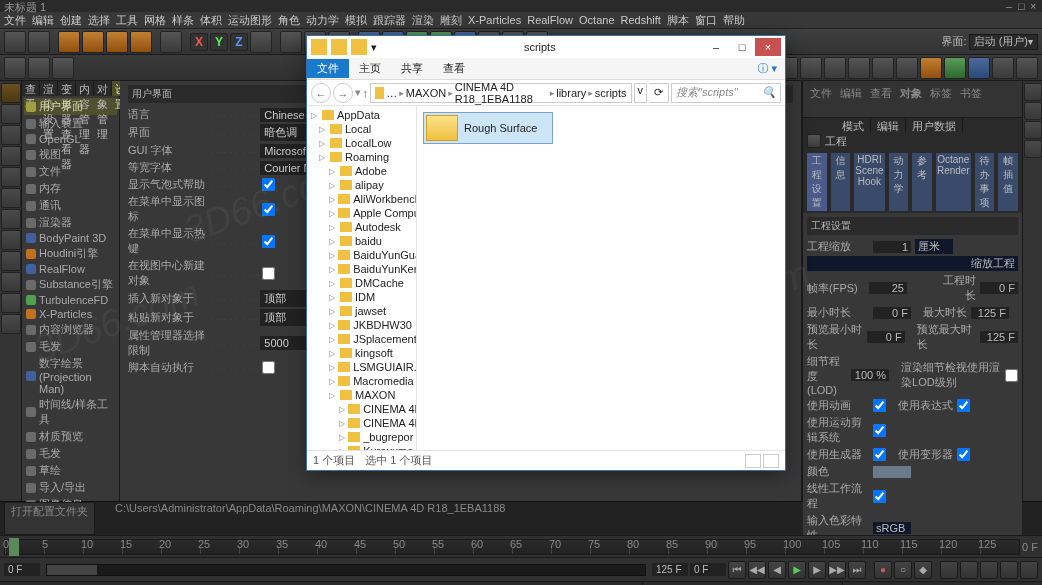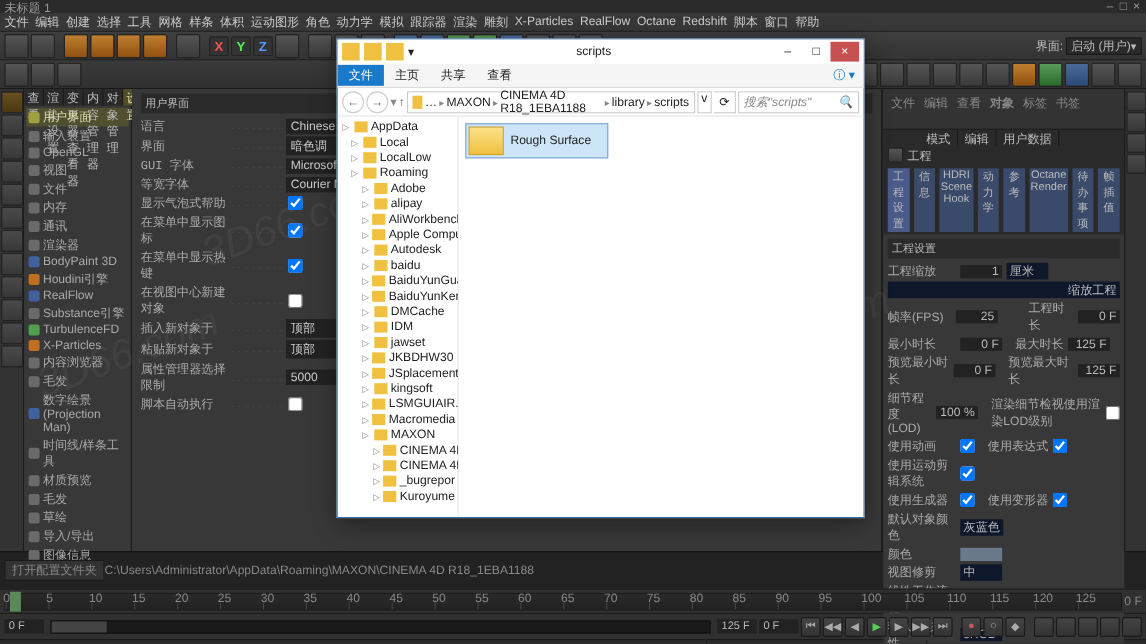--- a/index.html
+++ b/index.html
@@ -49,21 +49,21 @@
 .treelist .ti .dot.g { background:#50a050; }
 .treelist .ti .dot.b { background:#4060a0; }
 .treelist .ti .dot.y { background:#a0a040; }
 .treelist .ti .dot.o { background:#c07020; }
 
 
 .midpanel { flex:1; background:#383838; border-right:1px solid #1a1a1a; position:relative; }
 .settingspane { padding:4px 8px; }
 .secthdr { background:#2a2a2a; padding:2px 4px; margin-bottom:4px; font-size:10px; }
 .frow { display:flex; align-items:center; margin-bottom:2px; font-size:10px; }
-.frow .lbl { width:80px; color:#aaa;font-family:Liberation Mono, monospace; }
+.frow .lbl { width:80px; color:#aaa; }
 .frow .dots { color:#555; flex:0 0 auto; padding:0 2px; letter-spacing:1px; font-size:8px; }
 .frow .val { background:#222; padding:1px 4px; min-width:90px; color:#ccc; }
 .frow input[type=checkbox] { margin-left:2px; }
 .frow .numbox { background:#222; padding:1px 4px; width:50px; color:#ccc; display:inline-block; margin-right:2px; }
 .frow .spin { width:8px; height:12px; background:#333; display:inline-flex; flex-direction:column; }
 .watermark { position:absolute; color:rgba(180,180,180,.08); font-size:38px; font-style:italic; transform:rotate(-20deg); pointer-events:none; }
 .watermark.w1 { left:30px; top:300px; }
 .watermark.w2 { left:430px; top:100px; }
 .watermark.w3 { left:430px; top:300px; }
 .watermark.w4 { left:640px; top:280px; }
@@ -105,21 +105,21 @@
 .bottom .mat { flex:1; padding:2px; }
 .bottom .mat .mtabs { display:flex; gap:4px; font-size:10px; margin-bottom:2px; }
 .bottom .mat .mtabs span { padding:1px 4px; }
 .bottom .coords { width:200px; padding:2px 4px; font-size:10px; border-left:1px solid #1a1a1a; }
 .crow { display:flex; gap:2px; margin-bottom:1px; }
 .crow .clbl { width:12px; color:#888; }
 .crow .cval { background:#222; width:42px; padding:0 2px; text-align:right; }
 .bottom .bprops { width:200px; padding:4px; border-left:1px solid #1a1a1a; font-size:10px; }
 
 
-.statusbar { height:34px; background:#222; display:flex; align-items:center; padding:0 4px; gap:0; font-size:10px; color:#888; border-top:1px solid #111; }
+.statusbar { height:34px; background:#222; display:flex; padding:0 4px; gap:20px; font-size:10px; color:#888; border-top:1px solid #111; }
 .statusbar .path { color:#888; }
 .statusbar .sbtn { background:#333; padding:1px 6px; border:1px solid #1a1a1a; }
 
 
 .explorer { position:absolute; left:306px; top:35px; width:480px; height:436px; background:#fff; border:1px solid #3a6ea5; box-shadow:0 4px 20px rgba(0,0,0,.4); display:flex; flex-direction:column; font-size:11px; color:#222; }
 .exp-title { height:22px; background:#fff; display:flex; align-items:center; padding:0 4px; }
 .exp-title .eicon { width:16px; height:16px; background:#f0c040; margin-right:4px; }
 .exp-title .etitle { flex:1; text-align:center; font-size:11px; }
 .exp-title .ewc { display:flex; }
 .exp-title .ewc span { width:26px; height:18px; display:inline-flex; align-items:center; justify-content:center; }
@@ -476,21 +476,21 @@
                 <span class="plbl">工程缩放</span>
                 <span class="pval">1</span>
                 <span class="pdd">厘米</span>
               </div>
               <div class="prow">
                 <span class="pdd" style="text-align: right; flex: 1 1 0%;">缩放工程</span>
               </div>
               <div class="prow">
                 <span class="plbl">帧率(FPS)</span>
                 <span class="pval">25</span>
-                <span class="plbl" style="width: auto; margin-left: 24px;">工程时长</span>
+                <span class="plbl" style="width: auto; margin-left: 24px; text-align: right;">工程时长</span>
                 <span class="pval">0 F</span>
               </div>
               <div class="prow">
                 <span class="plbl">最小时长</span>
                 <span class="pval">0 F</span>
                 <span class="plbl" style="width: auto; margin-left: 8px;">最大时长</span>
                 <span class="pval">125 F</span>
               </div>
               <div class="prow">
                 <span class="plbl">预览最小时长</span>
@@ -514,30 +514,22 @@
                 <span class="plbl">使用运动剪辑系统</span>
                 <input type="checkbox" checked="" style="">
               </div>
               <div class="prow">
                 <span class="plbl">使用生成器</span>
                 <input type="checkbox" checked="" style="">
                 <span class="plbl" style="width: auto; margin-left: 8px;">使用变形器</span>
                 <input type="checkbox" checked="" style="">
               </div>
               <div class="prow">
-                <span class="plbl">默认对象颜色</span>
-                <span class="pdd">灰蓝色</span>
-              </div>
-              <div class="prow">
                 <span class="plbl">颜色</span>
                 <span style="width: 38px; height: 12px; background: rgb(106, 122, 138);"></span>
-              </div>
-              <div class="prow">
-                <span class="plbl">视图修剪</span>
-                <span class="pdd">中</span>
               </div>
               <div class="prow">
                 <span class="plbl">线性工作流程</span>
                 <input type="checkbox" checked="" style="">
               </div>
               <div class="prow">
                 <span class="plbl">输入色彩特性</span>
                 <span class="pdd">sRGB</span>
               </div>
             </div>
@@ -884,13 +876,21 @@
           <span>Kuroyume</span>
         </div>
       </div>
     <div class="exp-content">
       <div class="exp-item">
         <span class="bigfi"></span>
         <span>Rough Surface</span>
       </div>
     </div>
   </div>
+  <div class="exp-status">
+    <span>1 个项目</span>
+    <span>选中 1 个项目</span>
+    <div class="vbtns">
+      <span></span>
+      <span></span>
+    </div>
+  </div>
 </div>
 
 </body></html>

